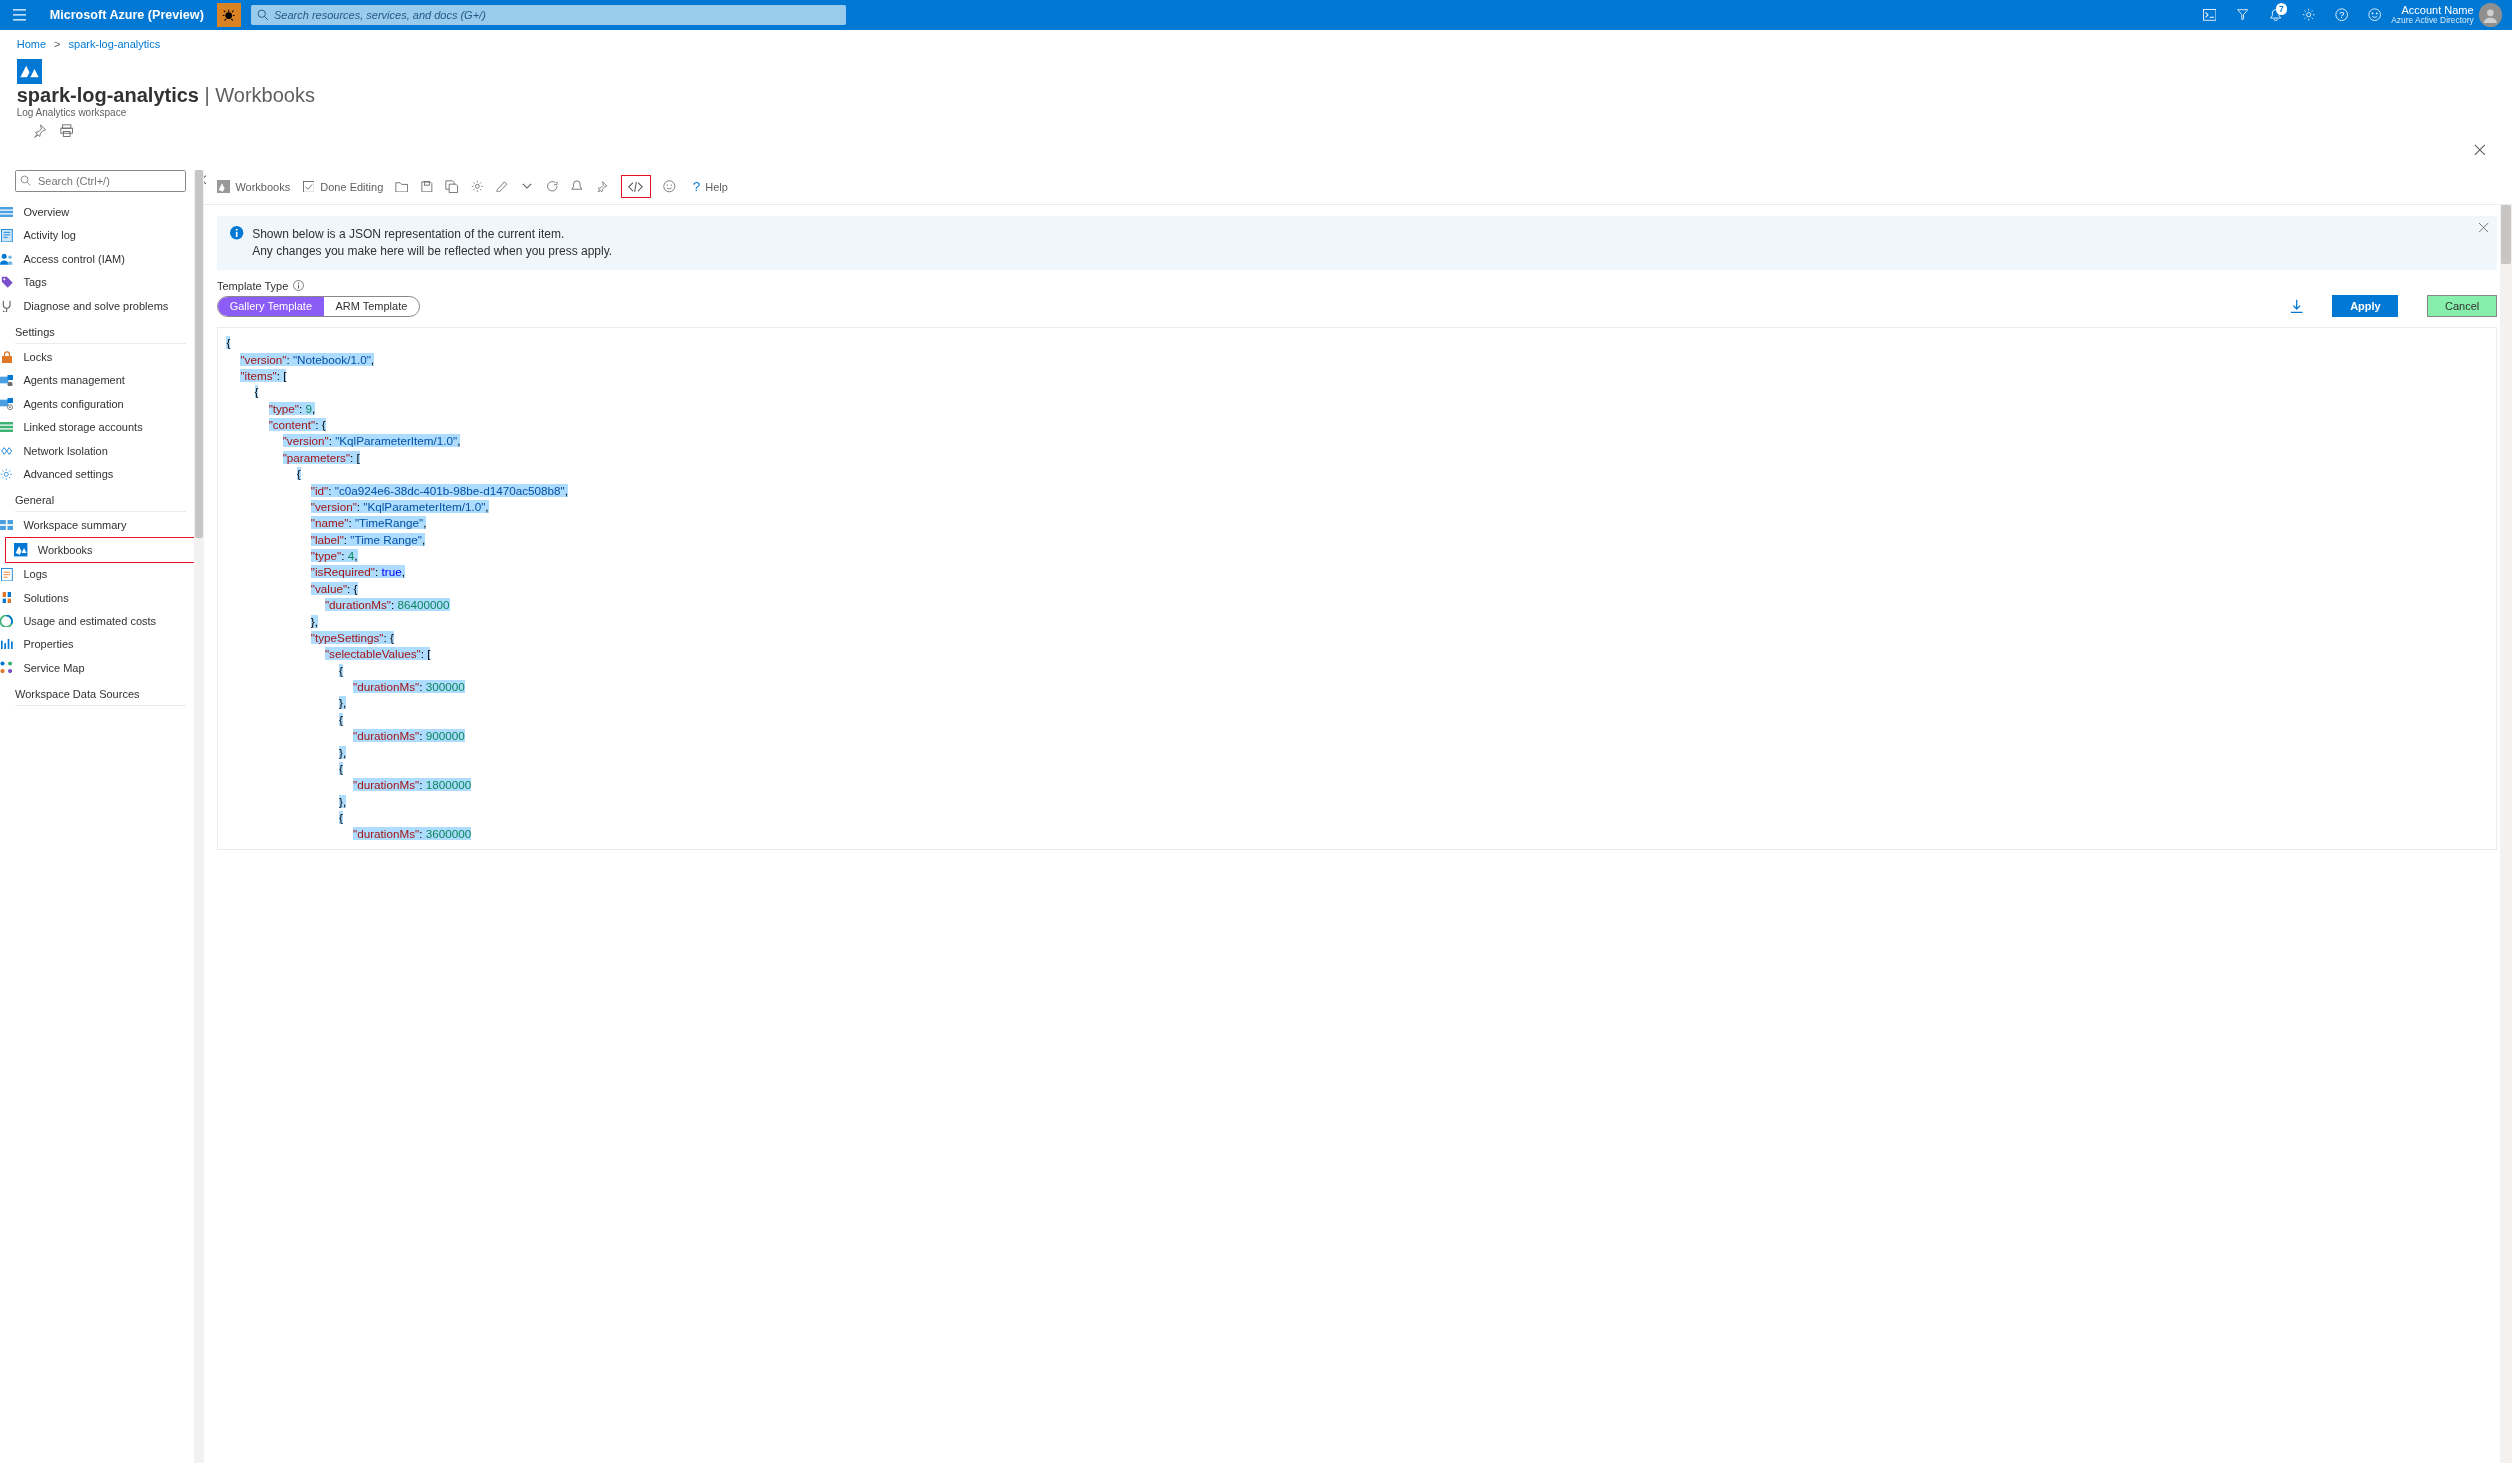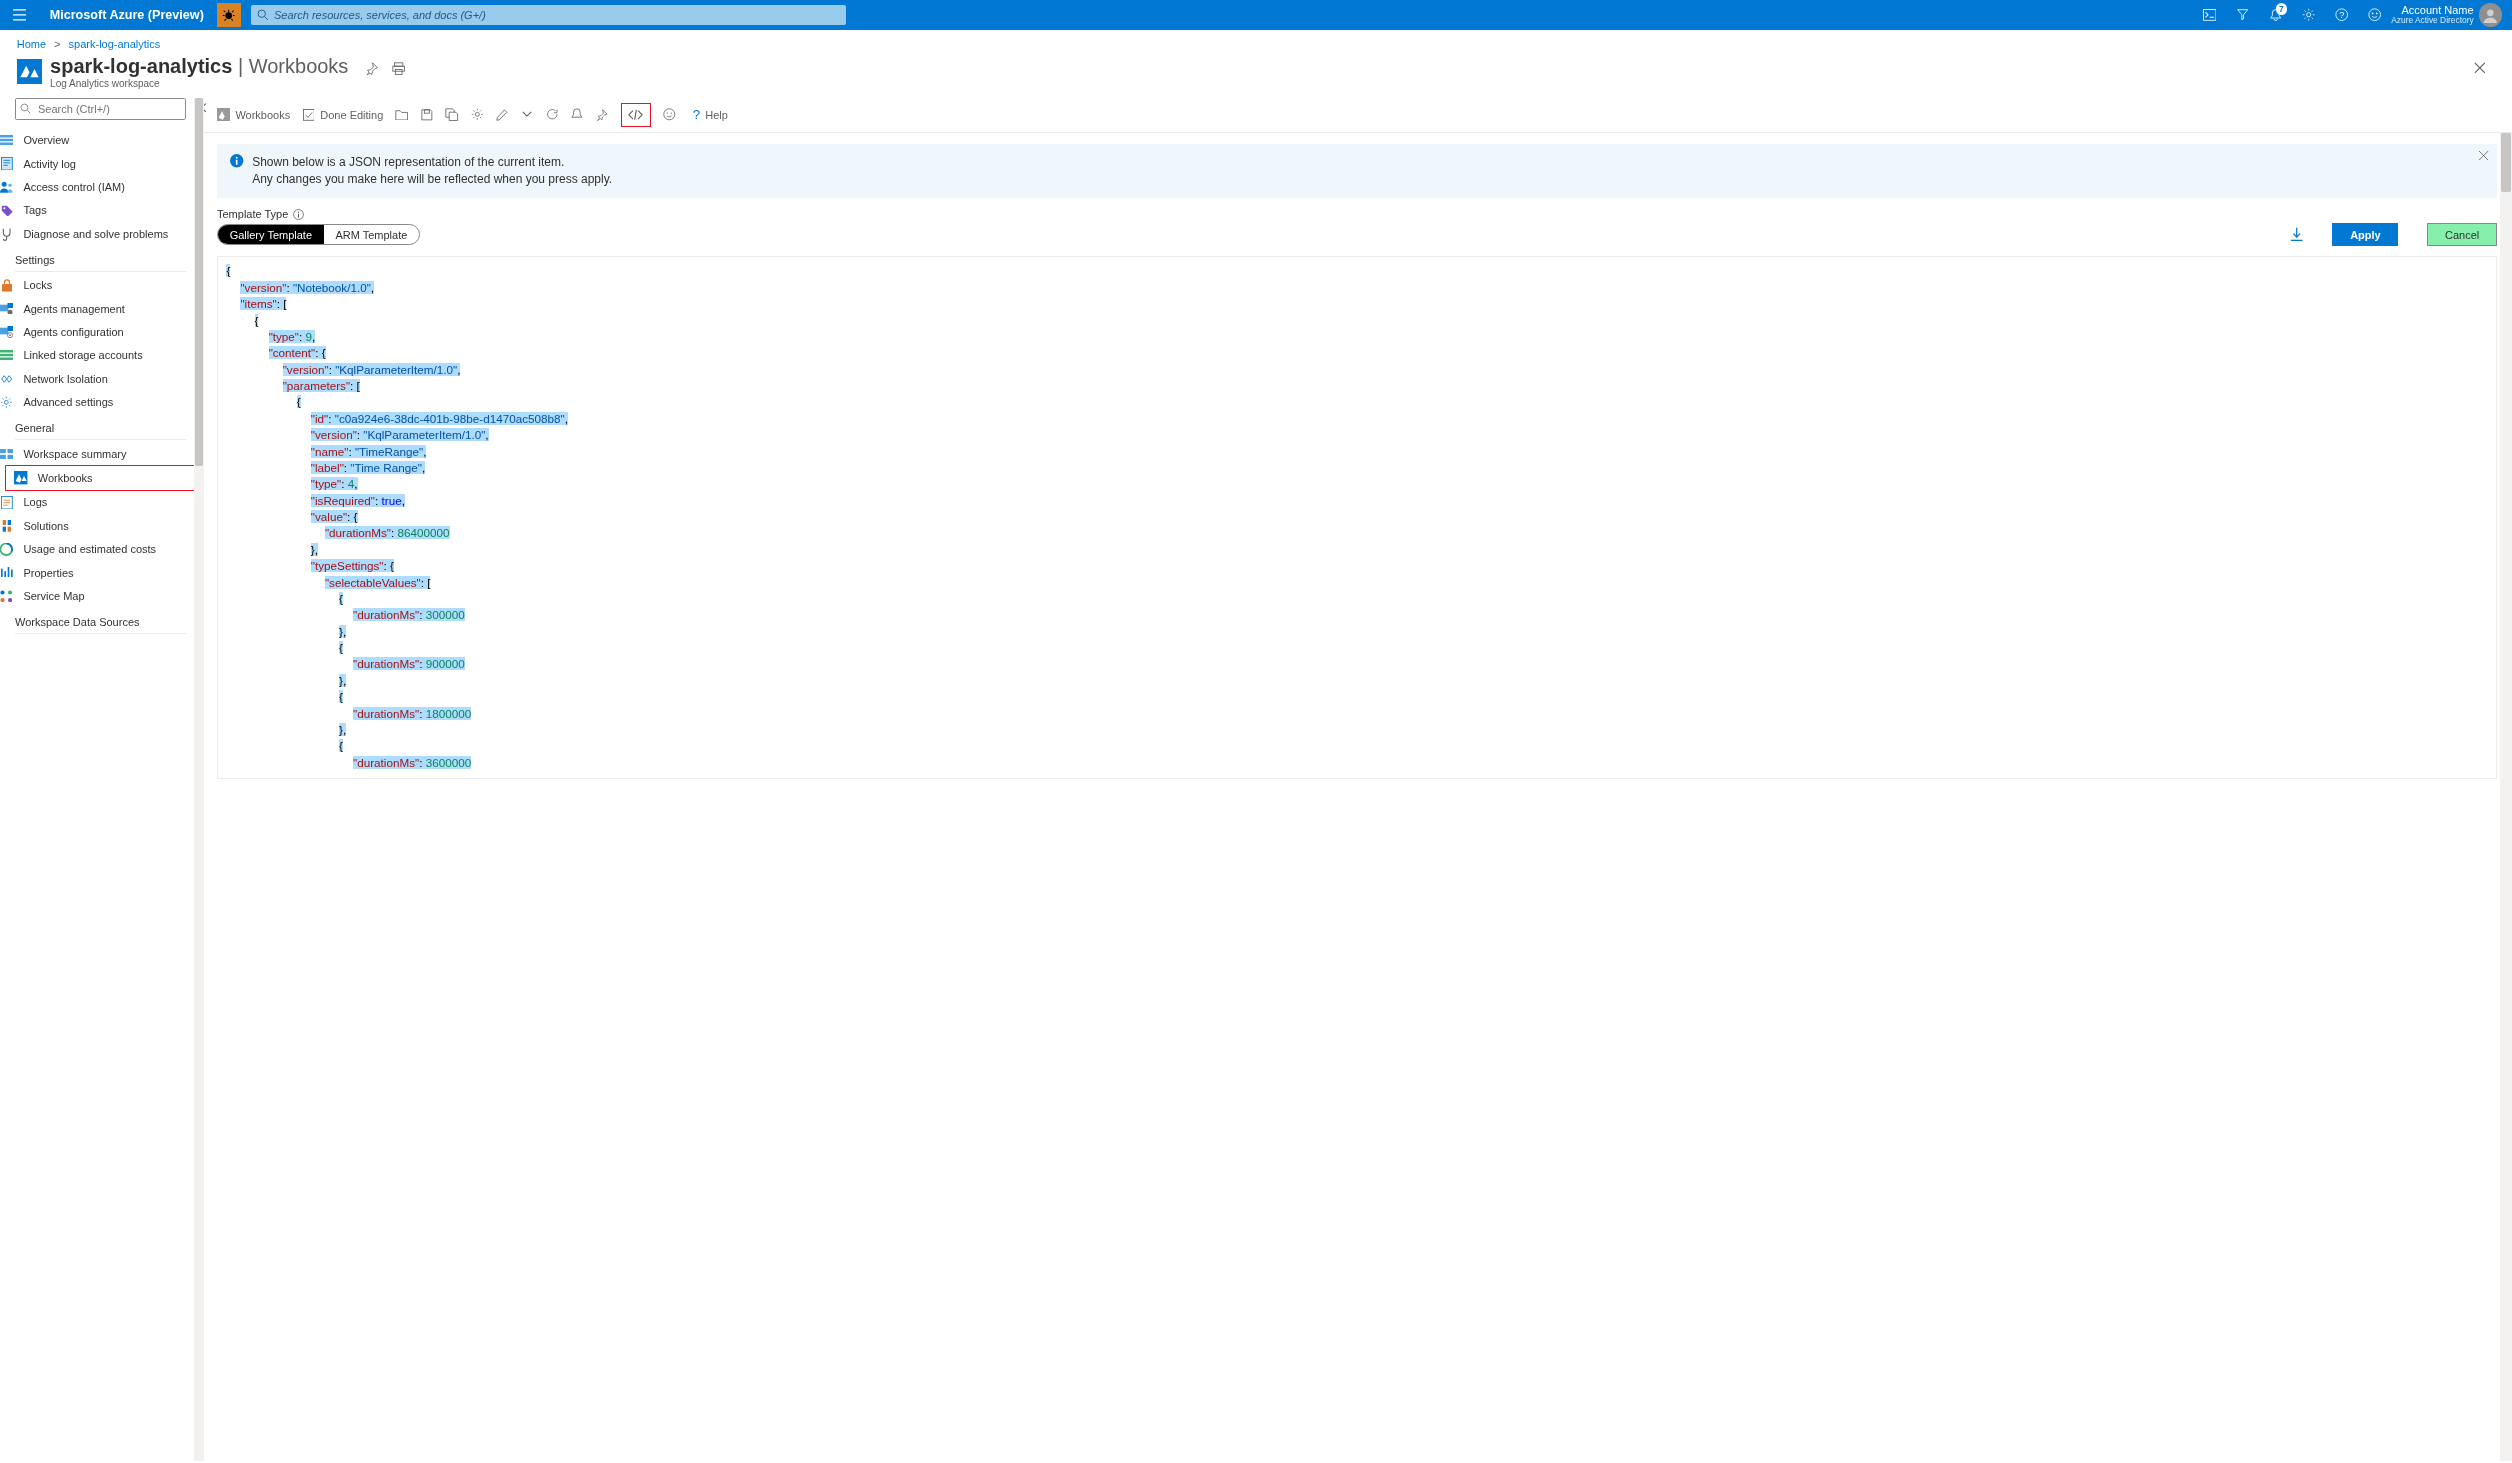--- a/index.html
+++ b/index.html
@@ -20,21 +20,21 @@
   .account .name { font-size:11px; }
   .account .dir { font-size:8.4px; opacity:.85; }
   .avatar { width:23.4px; height:23.4px; border-radius:50%; background:#8f8f8f; display:flex; align-items:center; justify-content:center; margin-right:6.7px; }
   
   
   .breadcrumb { padding: 8.4px 16.7px 5px; font-size: 11px; }
   .breadcrumb a { color: #0078d4; text-decoration: none; }
   .breadcrumb .sep { color: #605e5c; padding: 0 5px; }
   
   
-  .title-row { display:flex; align-items:flex-start; padding: 0 16.7px 8.4px; }
+  .title-row { display:flex; align-items:flex-start; padding: 0 16.7px 8.4px; flex-direction: column; }
   .res-icon { width:25px; height:25px; margin-right:8.4px; margin-top:3.3px; }
   .title-main { font-size:20px; font-weight:600; color:#323130; }
   .title-main .sub { font-weight:400; color:#605e5c; }
   .title-sub { font-size:10px; color:#605e5c; margin-top:0; }
   .title-actions { margin-left:16.7px; margin-top:6.7px; display:flex; gap:13.4px; color:#605e5c; }
   .title-close { margin-left:auto; margin-right:5px; margin-top:1.7px; cursor:pointer; font-size:13.4px; color:#605e5c; padding:5px; }
   
   
   .main { display:flex; height: calc(100vh - 100px); }
   
@@ -66,21 +66,21 @@
   
   .info-banner { background:#eff6fc; padding:10px 28.5px 10px 13.4px; display:flex; gap:8.4px; position:relative; margin-bottom:10px; }
   .info-banner .icon { color:#0078d4; flex-shrink:0; }
   .info-banner .text { color:#323130; font-size:12px; line-height:1.4; }
   .info-banner .close { position:absolute; right:8.4px; top:6.7px; color:#605e5c; cursor:pointer; font-size:11.7px; }
   
   .tt-label { font-size:11px; color:#323130; display:flex; align-items:center; gap:5px; margin-bottom:3.3px; }
   .tt-row { display:flex; align-items:center; justify-content:space-between; }
   .pill-group { display:inline-flex; border:0.8px solid #8a8886; border-radius:11.7px; overflow:hidden; }
   .pill { padding:3.3px 11.7px; font-size:11px; cursor:pointer; color:#323130; }
-  .pill.active { background:#000000; color:#fff; }
+  .pill.active { background:#8b5cf6; color:#fff; }
   .tt-actions { display:flex; align-items:center; gap:29px; }
   .dl-icon { color:#0078d4; cursor:pointer; }
   .btn { padding:4.2px 16.7px; border:0.8px solid; cursor:pointer; font-size:11px; }
   .btn-primary { background:#0078d4; color:#fff; border-color:#0078d4; font-weight:600; }
   .btn-default { background:#86efac; color:#323130; border-color:#8a8886; }
   
   .code-box { border:0.8px solid #edebe9; margin-top:10px; padding:6.7px 8.4px; font-family:Consolas, Menlo, monospace; font-size:11.7px; line-height:1.4; white-space:pre; overflow:auto; }
   .code-box .hl { background:#addcff; }
   .code-box .key { color:#a31515; }
   .code-box .str { color:#0451a5; }

